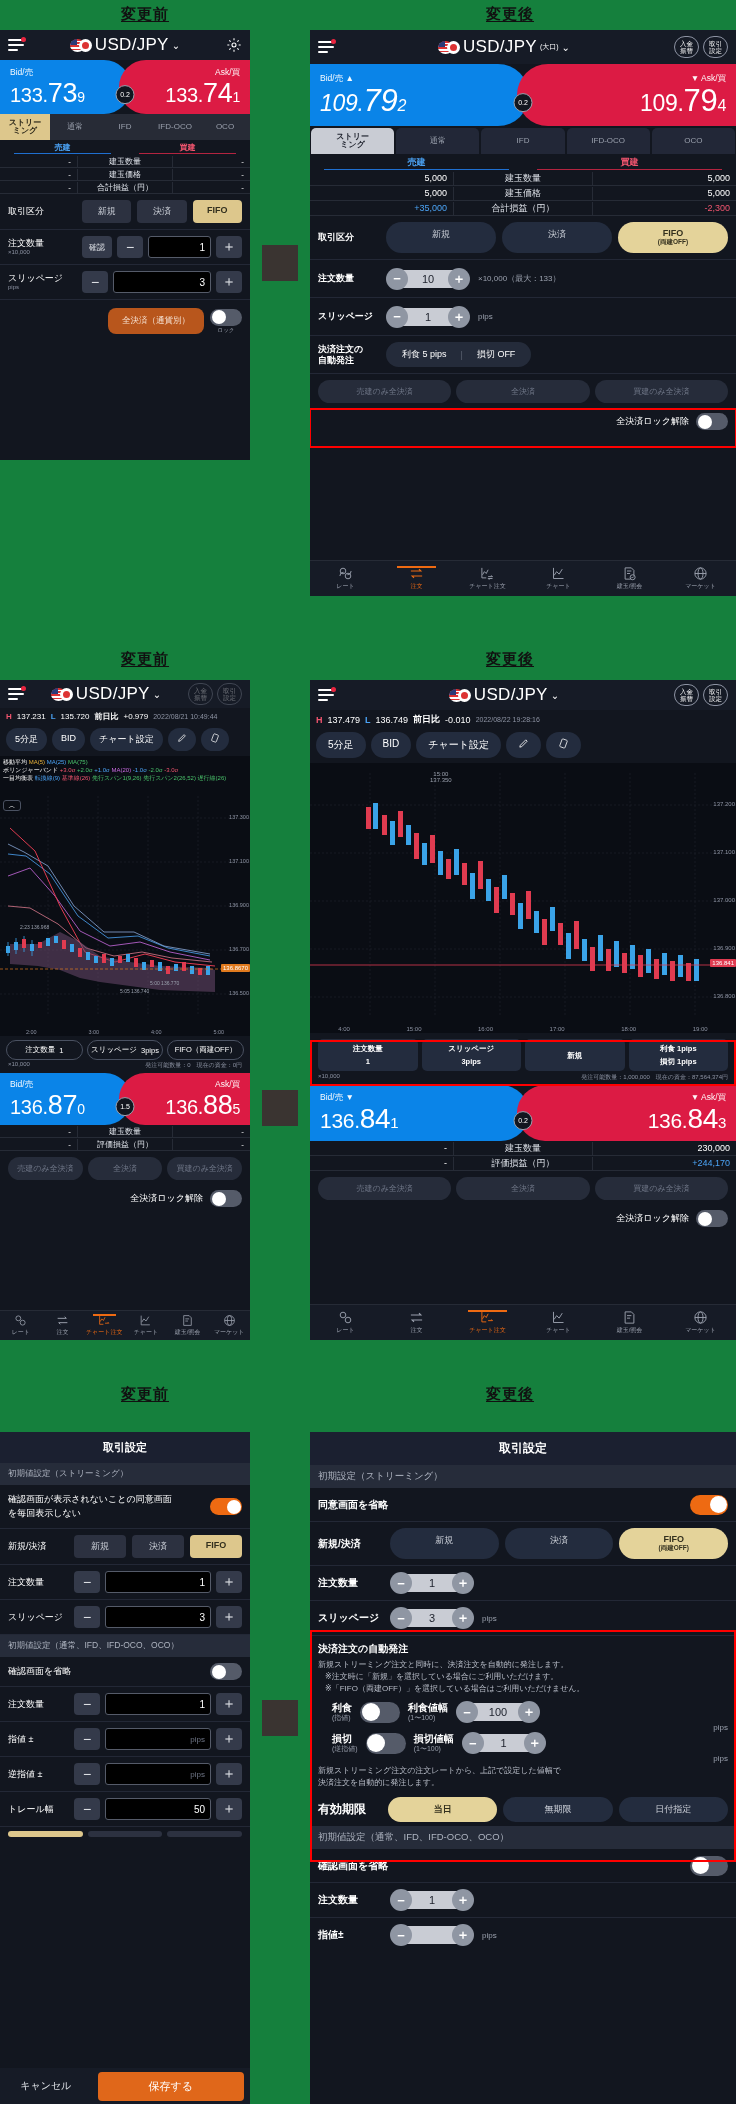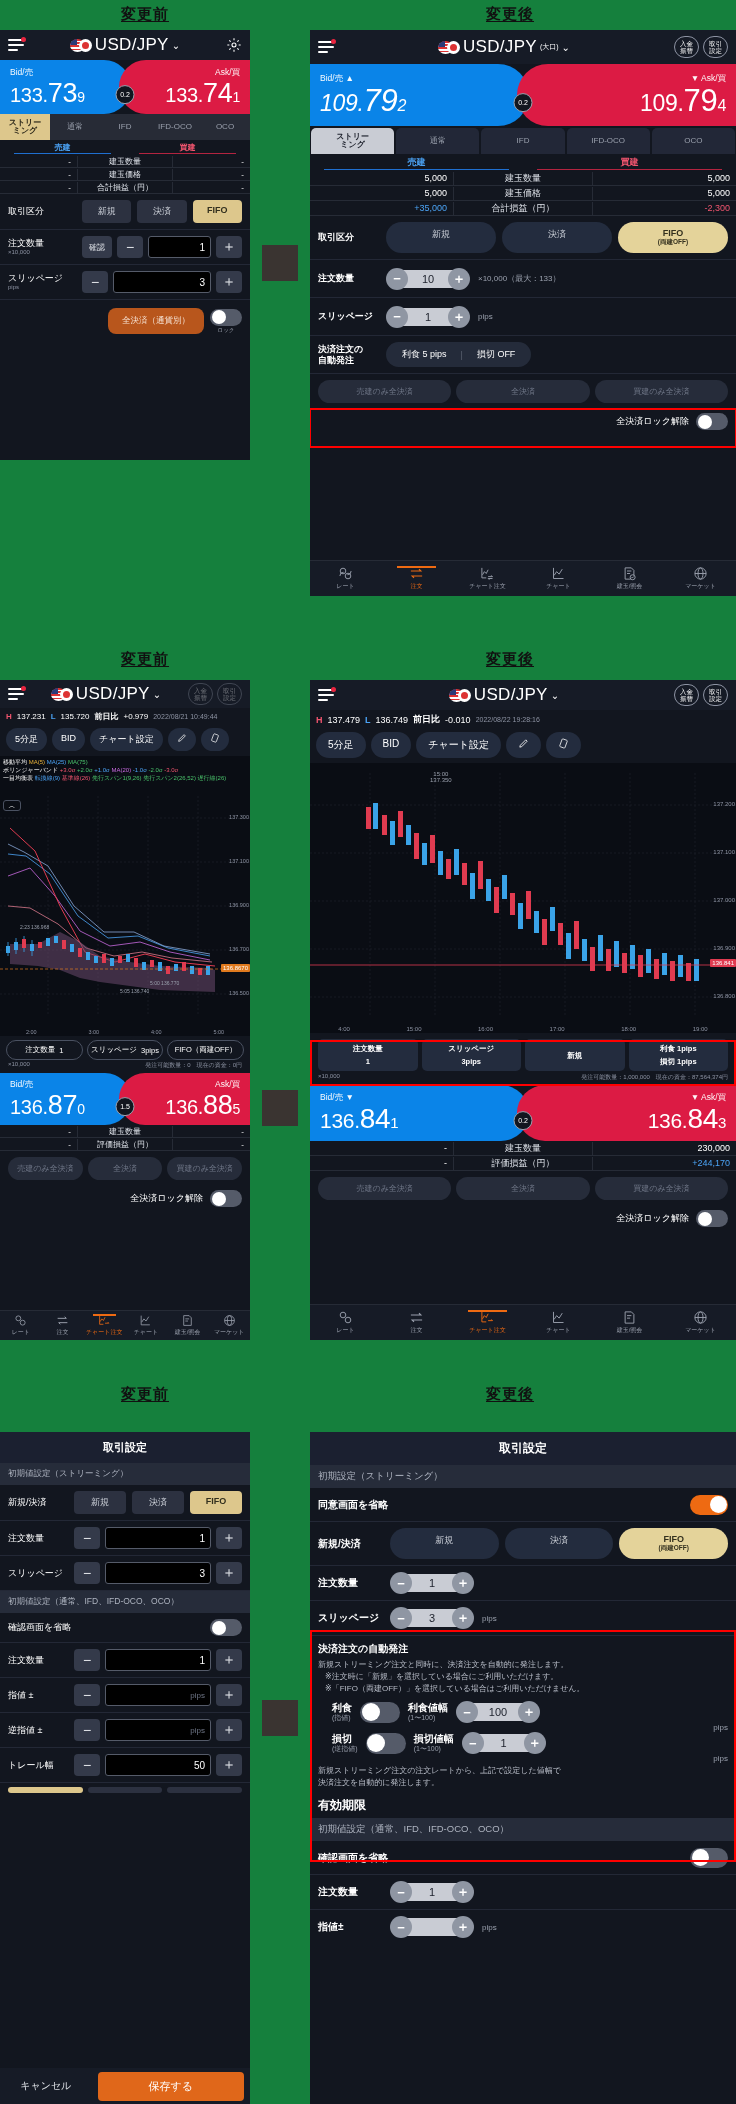--- a/index.html
+++ b/index.html
@@ -913,20 +913,27 @@
   </div>
 
   <div class="caption" style="left:105px;top:1385px;width:80px;">変更前</div>
   <div class="caption" style="left:470px;top:1385px;width:80px;">変更後</div>
   <div class="arrow-box" style="left:262px;top:1700px;width:36px;height:36px;"></div>
 
   <div class="phone" style="left:0;top:1432px;width:250px;height:672px;">
     <div class="title-bar">取引設定</div>
     <div class="sechdr">初期値設定（ストリーミング）</div>
 
+    <div class="srow" style="min-height:44px;">
+      <div style="flex:1;font-size:9px;line-height:1.45;white-space:pre-line;">確認画面が表示されないことの同意画面
+を毎回表示しない</div>
+      <div class="toggle on">
+          <span class="k"></span>
+        </div>
+    </div>
 
     <div class="srow">
       <div class="lab" style="width:66px;">新規/決済</div>
       <div class="seg">
         <div class="b">新規</div>
         <div class="b">決済</div>
         <div class="b sel">FIFO</div>
       </div>
     </div>
 
@@ -1080,20 +1087,25 @@
           <div class="pl">＋</div>
         </div>
       </div>
       <div style="text-align:right;font-size:8px;color:#9aa0ad;">pips</div>
 
       <div style="font-size:8px;color:#b9bec9;line-height:1.5;white-space:pre-line;margin-top:2px;">新規ストリーミング注文の注文レートから、上記で設定した値幅で
 決済注文を自動的に発注します。</div>
 
       <div style="display:flex;align-items:center;gap:8px;margin-top:8px;">
         <div style="font-size:12px;font-weight:bold;width:62px;">有効期限</div>
+        <div class="seg pillseg">
+          <div class="b sel">当日</div>
+          <div class="b">無期限</div>
+          <div class="b">日付指定</div>
+        </div>
       </div>
     </div>
 
     <div class="sechdr" style="font-size:9.5px;">初期値設定（通常、IFD、IFD-OCO、OCO）</div>
 
     <div class="srow" style="min-height:34px;">
       <div style="flex:1;font-size:10px;font-weight:bold;">確認画面を省略</div>
       <div class="toggle" style="width:38px;height:20px;">
           <span class="k" style="width:17px;height:17px;"></span>
         </div>

